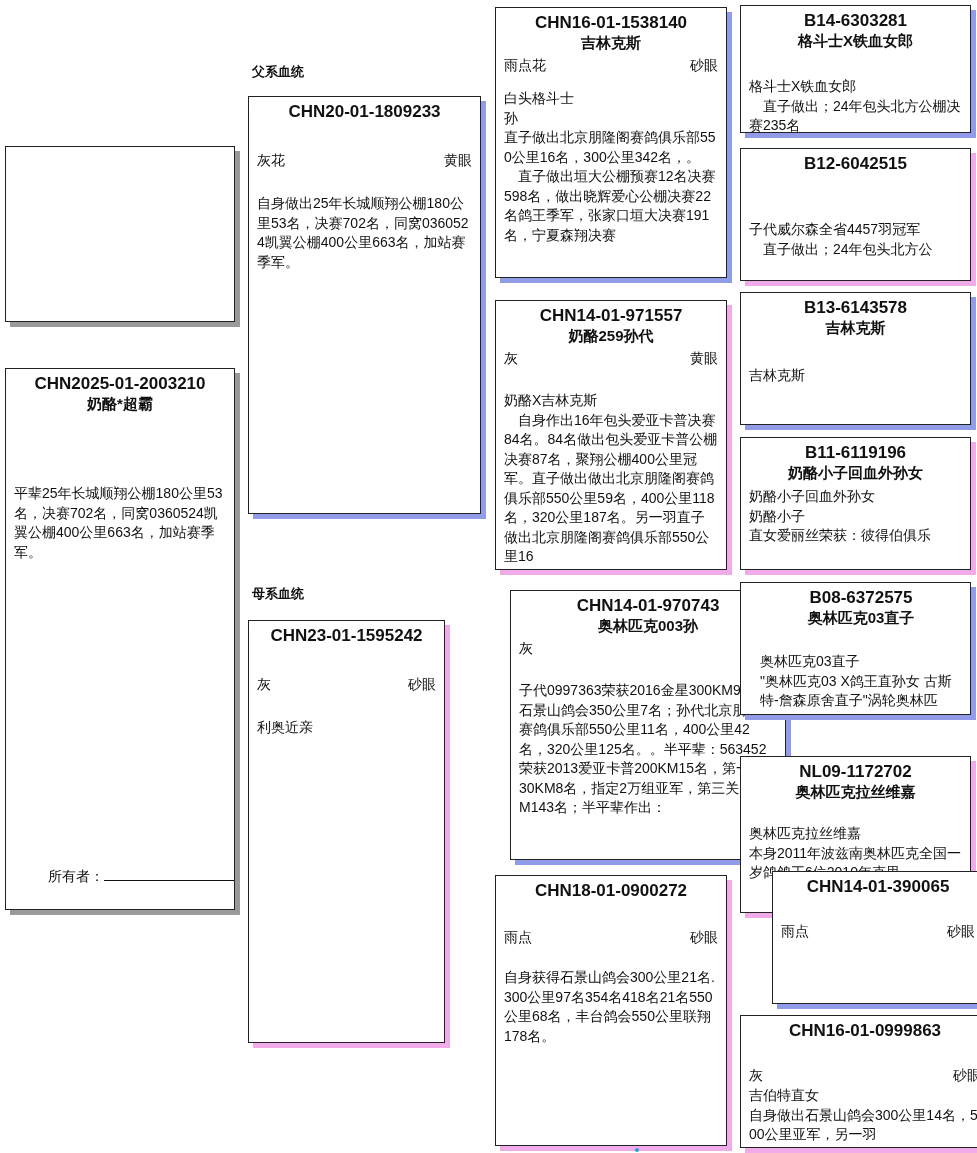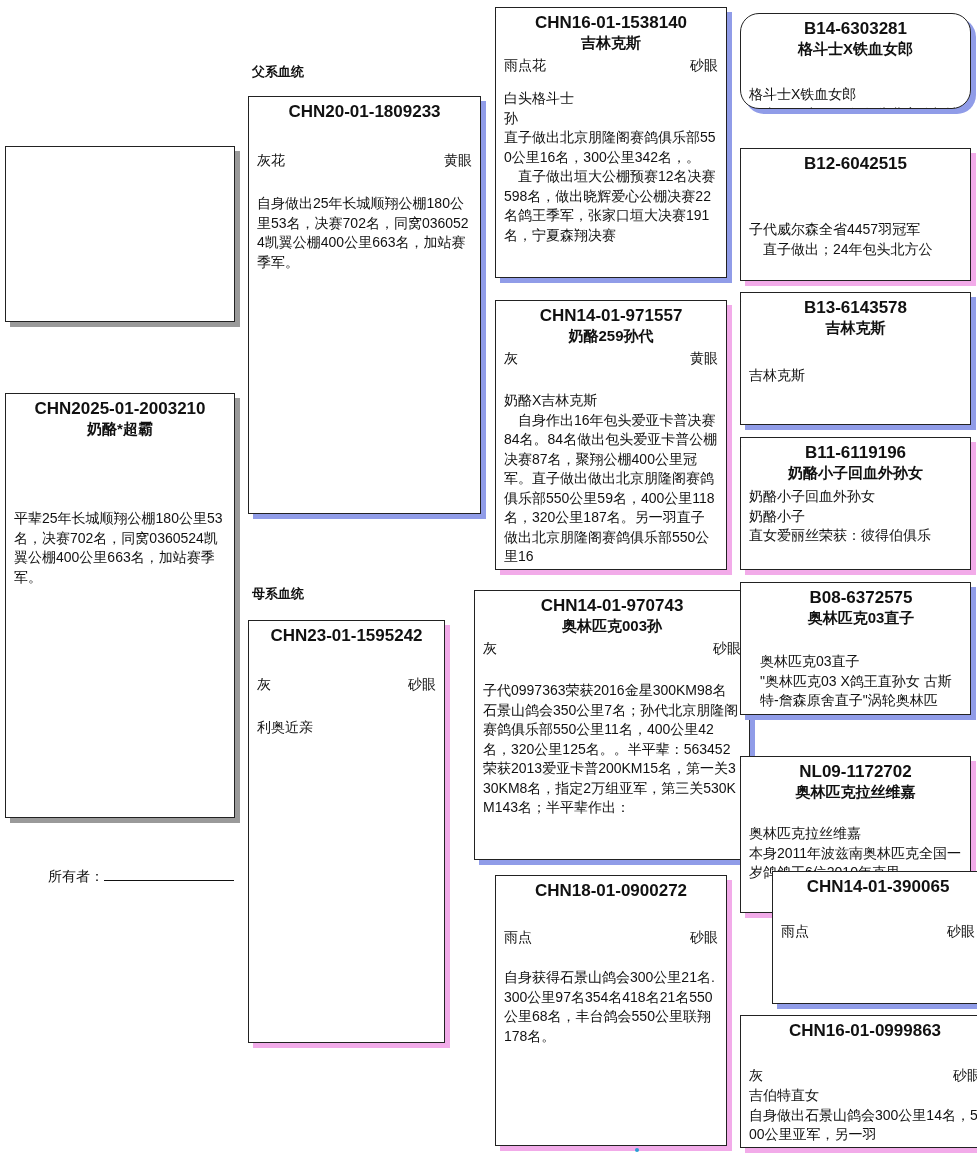--- a/index.html
+++ b/index.html
@@ -27,21 +27,21 @@
 </head>
 <body>
 
 <div id="stage">
 
   <div class="pbox shadow-gray" style="left:5px;top:146px;width:230px;height:176px;"></div>
 
   <div class="branch-label" style="left:252px;top:63px;">父系血统</div>
   <div class="branch-label" style="left:252px;top:585px;">母系血统</div>
 
-  <div class="pbox shadow-gray" style="left:5px;top:368px;width:230px;height:425px;margin-top:25px;">
+  <div class="pbox shadow-gray" style="left:5px;top:368px;width:230px;height:542px;">
     <div class="title">CHN2025-01-2003210</div>
     <div class="subtitle">奶酪*超霸</div>
     <div class="body" style="margin-top:70px;">平辈25年长城顺翔公棚180公里53名，决赛702名，同窝0360524凯翼公棚400公里663名，加站赛季军。</div>
   </div>
 
   <div class="owner" style="left:48px;top:866px;">
     <span>所有者：</span><span class="blank"></span>
   </div>
 
   <div class="pbox shadow-blue" style="left:248px;top:96px;width:233px;height:418px;">
@@ -111,21 +111,21 @@
     <div class="title">CHN14-01-971557</div>
     <div class="subtitle">奶酪259孙代</div>
     <div class="eyes" style="margin-top:3px;">
       <span>灰</span>
       <span>黄眼</span>
     </div>
     <div class="body" style="margin-top:23px;">奶酪X吉林克斯
 　自身作出16年包头爱亚卡普决赛84名。84名做出包头爱亚卡普公棚决赛87名，聚翔公棚400公里冠军。直子做出做出北京朋隆阁赛鸽俱乐部550公里59名，400公里118名，320公里187名。另一羽直子做出北京朋隆阁赛鸽俱乐部550公里16</div>
   </div>
 
-  <div class="pbox shadow-blue" style="left:474px;top:590px;width:276px;height:270px;">
+  <div class="pbox shadow-blue" style="left:510px;top:590px;width:276px;height:270px;">
     <span class="clip">
       <svg width="18" height="18" viewBox="0 0 18 18">
           <g transform="rotate(-35 9 9)">
             <rect x="5" y="7" width="9" height="8" fill="#e2e2e2" stroke="#666"></rect>
             <path d="M6.5 7 L6.5 4.5 Q9 2 11.5 4.5 L11.5 7" fill="none" stroke="#666"></path>
           </g>
         </svg>
     </span>
     <div class="title">CHN14-01-970743</div>
     <div class="subtitle">奥林匹克003孙</div>
@@ -146,21 +146,21 @@
         </svg>
     </span>
     <div class="title">CHN18-01-0900272</div>
     <div class="eyes" style="margin-top:27px;">
       <span>雨点</span>
       <span>砂眼</span>
     </div>
     <div class="body" style="margin-top:21px;">自身获得石景山鸽会300公里21名.300公里97名354名418名21名550公里68名，丰台鸽会550公里联翔178名。</div>
   </div>
 
-  <div class="pbox shadow-blue" style="left:740px;top:13px;width:231px;height:96px;border-radius:19px;">
+  <div class="pbox shadow-blue" style="left:740px;top:5px;width:231px;height:128px;">
     <span class="clip">
       <svg width="18" height="18" viewBox="0 0 18 18">
           <g transform="rotate(-35 9 9)">
             <rect x="5" y="7" width="9" height="8" fill="#e2e2e2" stroke="#666"></rect>
             <path d="M6.5 7 L6.5 4.5 Q9 2 11.5 4.5 L11.5 7" fill="none" stroke="#666"></path>
           </g>
         </svg>
     </span>
     <div class="title">B14-6303281</div>
     <div class="subtitle">格斗士X铁血女郎</div>

